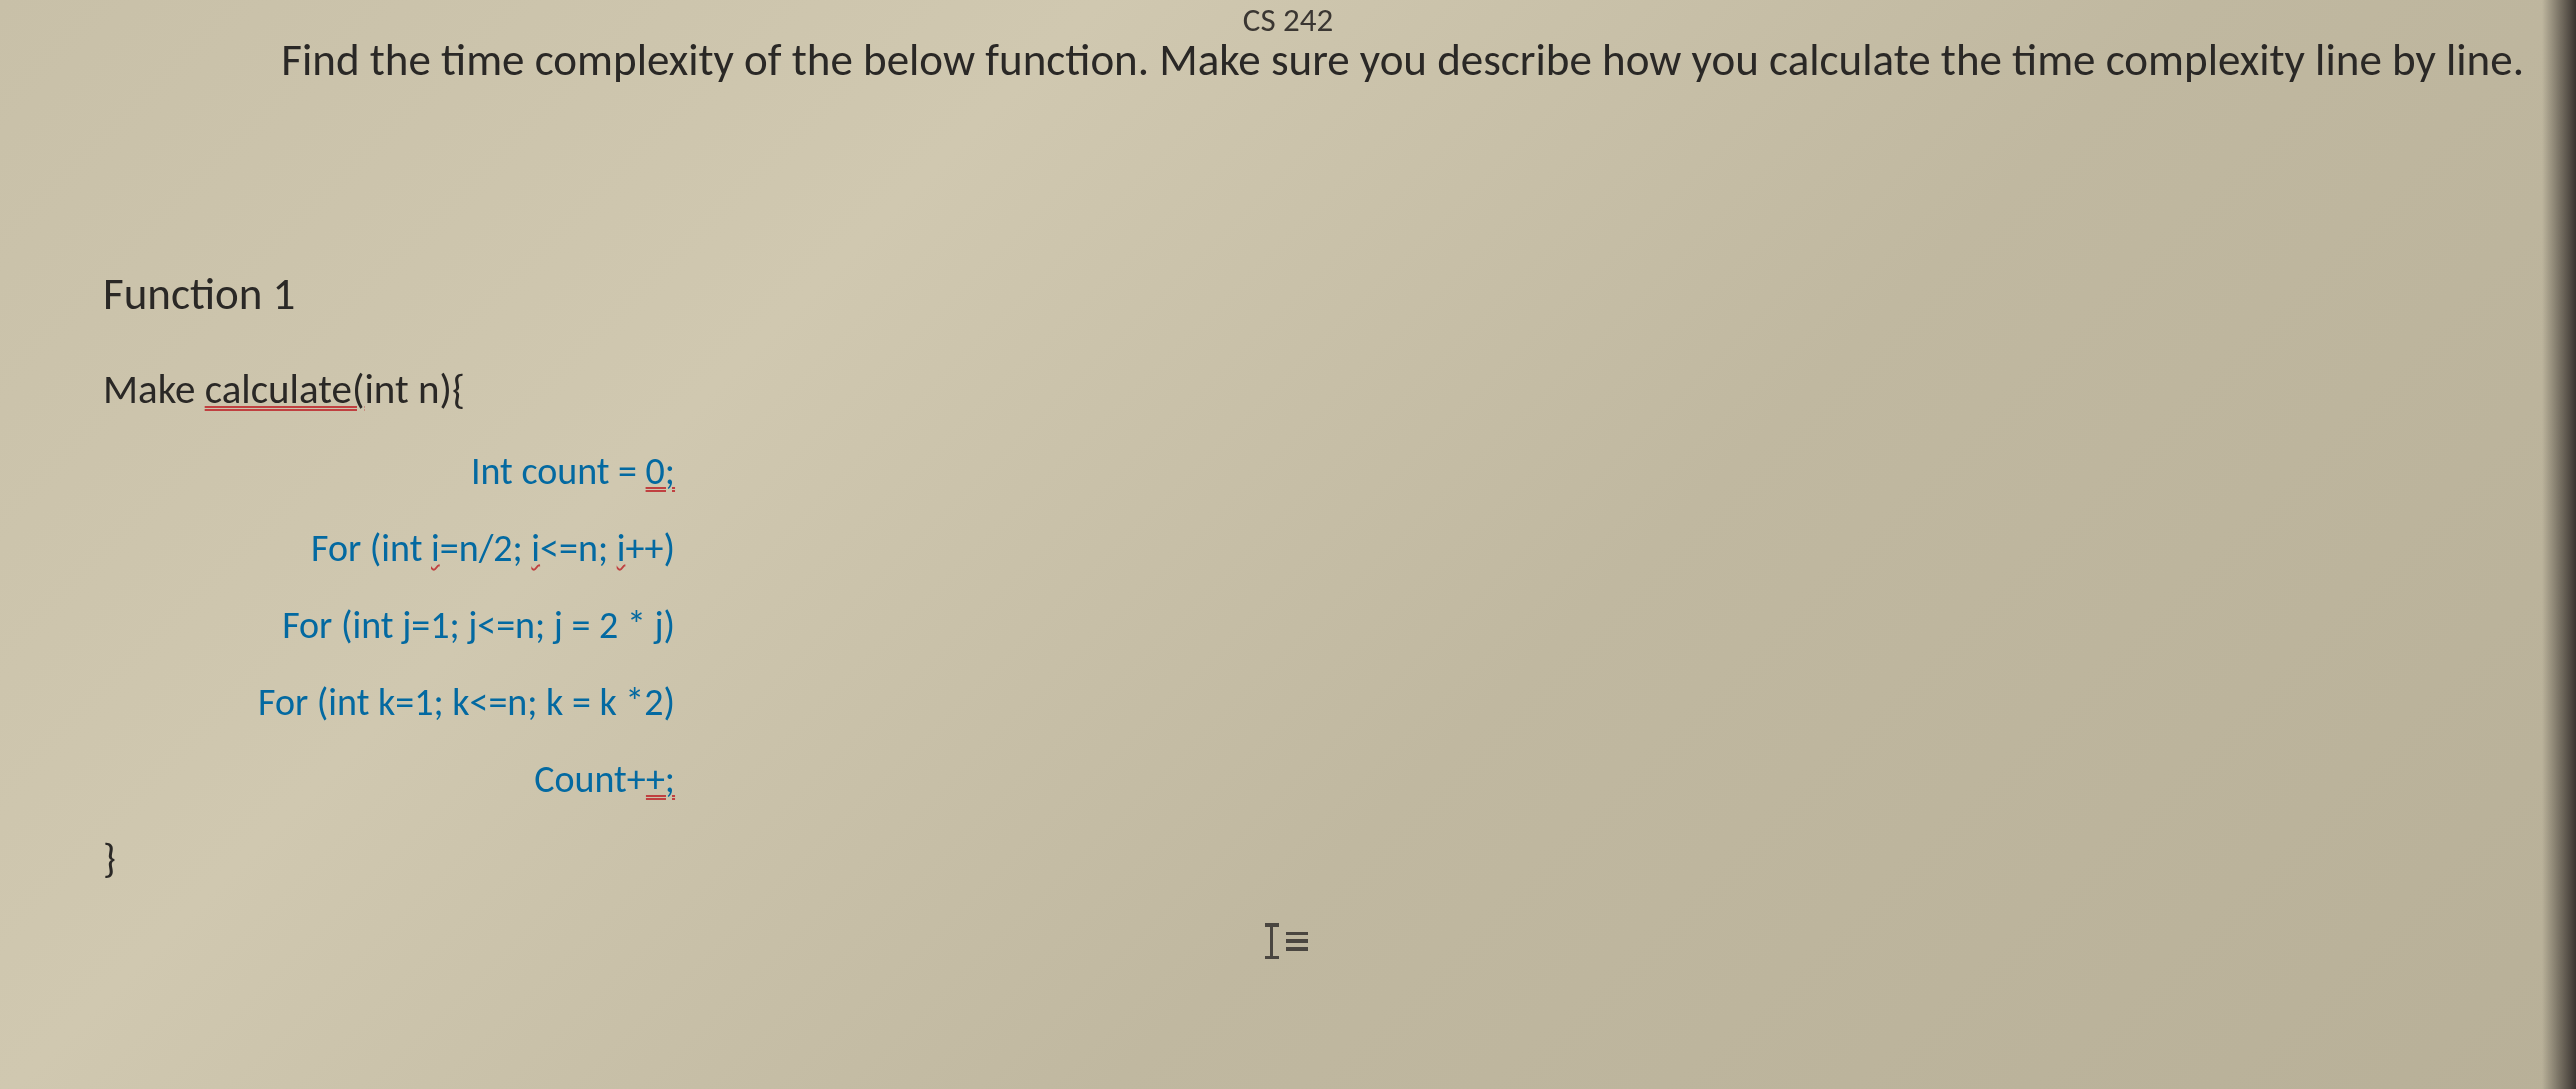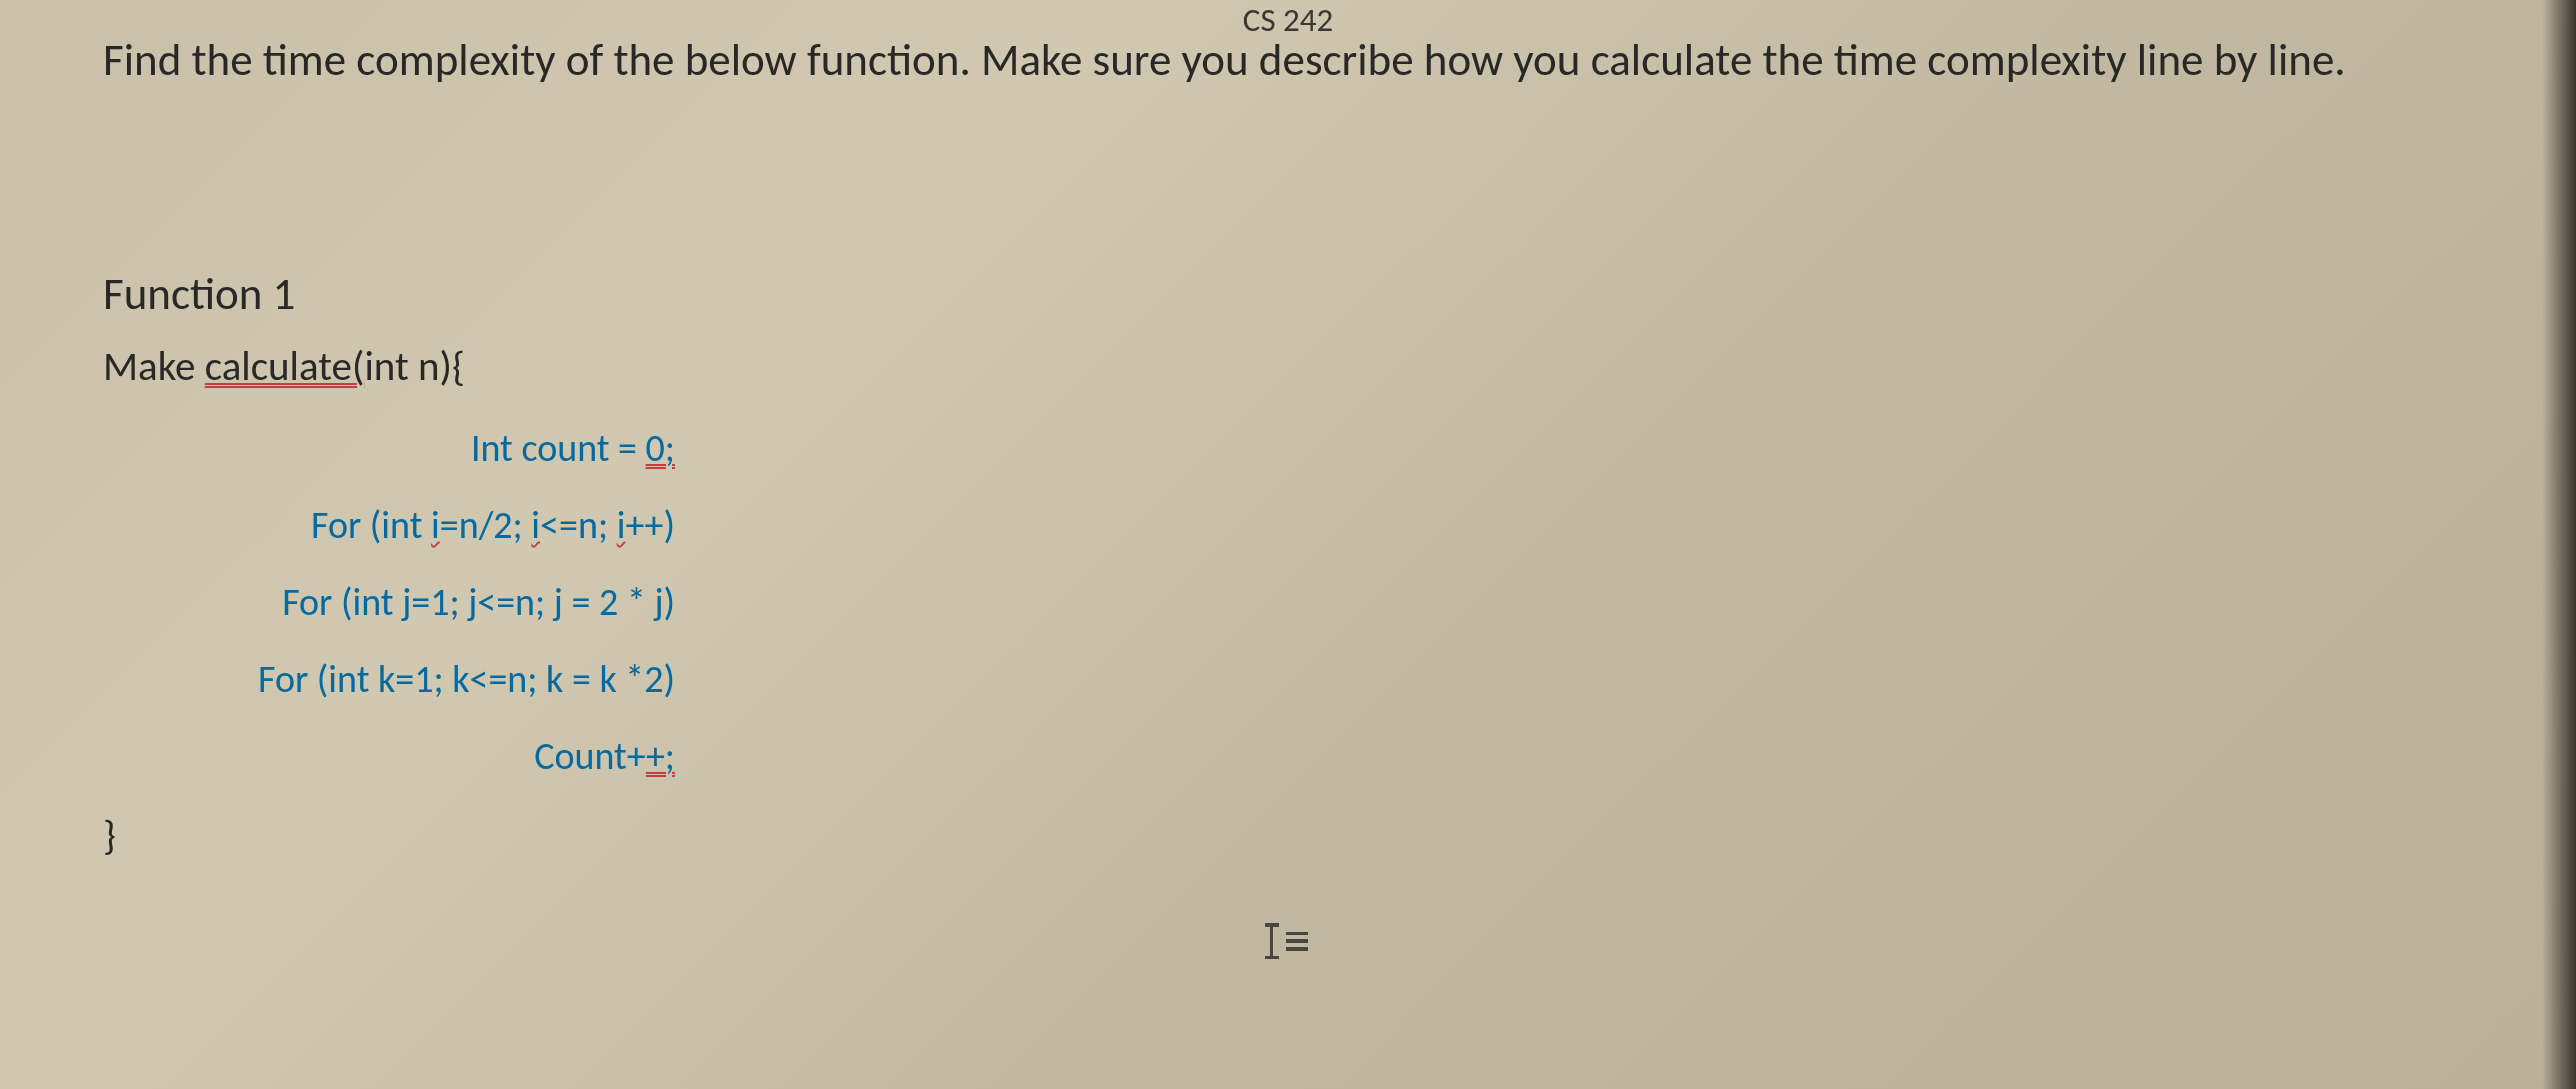--- a/index.html
+++ b/index.html
@@ -33,29 +33,30 @@
       color: #3a3632;
     }
     .prompt-text {
       position: absolute;
       top: 26px;
       left: 103px;
       right: 52px;
       font-size: 45px;
       line-height: 1.5;
       color: #2a2826;
+      text-align: right;
     }
     .function-section {
       position: absolute;
       top: 266px;
       left: 103px;
     }
     .func-title {
       font-size: 45px;
-      margin-bottom: 20px;
+      margin-bottom: 43px;
       color: #2a2826;
     }
     .func-decl {
       font-size: 41px;
       margin-bottom: 34px;
       color: #2a2826;
     }
     .underline-double {
       text-decoration: underline;
       text-decoration-style: double;

